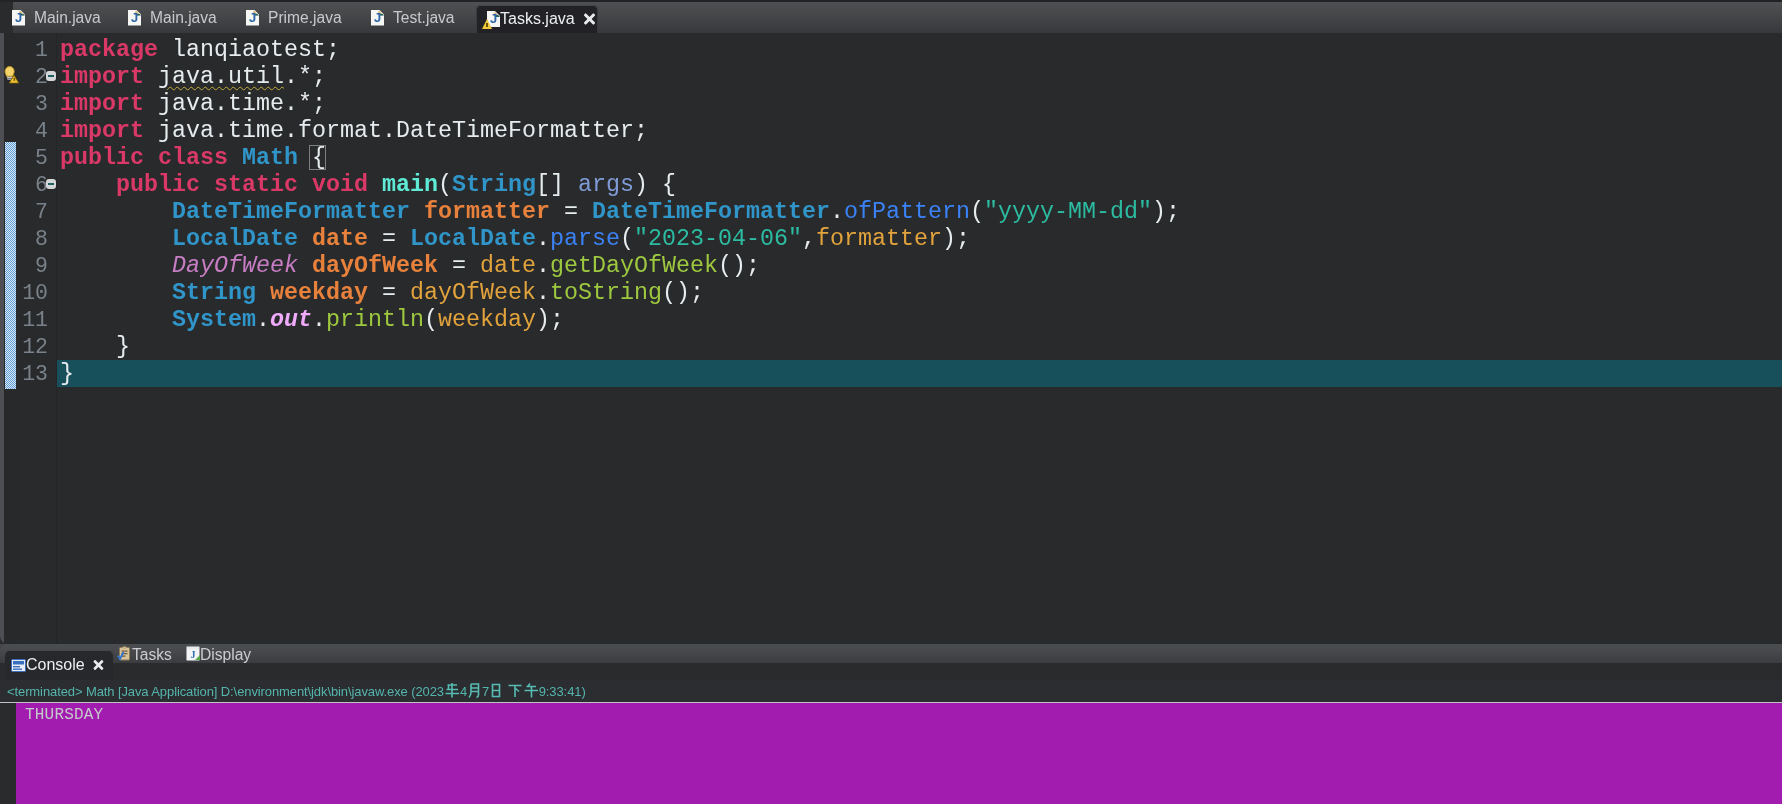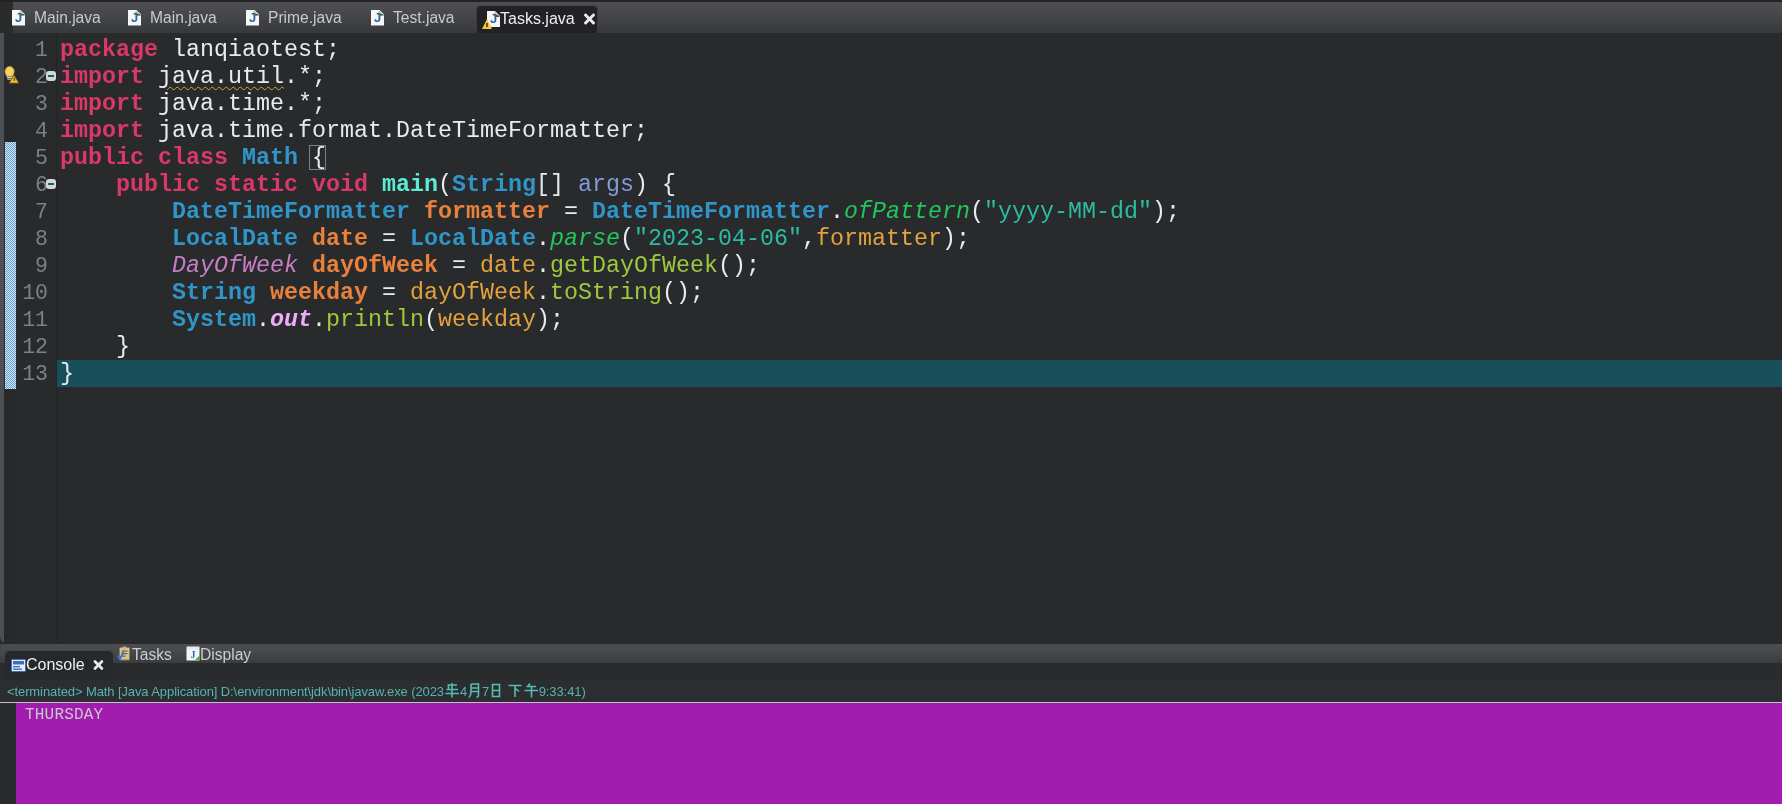--- a/index.html
+++ b/index.html
@@ -48,21 +48,21 @@
   #lnums{left:0px;top:4px;width:48px;text-align:right;color:#79828A;
      font:21.5px/27px "Liberation Mono",monospace;}
   .fold{position:absolute;width:10px;height:10px;background:#D4D6D8;border-radius:3px;}
   .fold:after{content:"";position:absolute;left:2px;top:4px;width:6px;height:2px;background:#1E6062;}
   #code{left:60px;top:4px;font:23.33px/27px "Liberation Mono",monospace;color:#E6ECEE;
      white-space:pre;letter-spacing:0;}
   .kw{color:#DA3968;font-weight:bold;}
   .cls{color:#3095C8;font-weight:bold;}
   .grn{color:#5eead4;font-weight:bold;}
   .mth{color:#9EC93F;}
-  .mthi{color:#22c55e;font-style:italic;}
+  .mthi{color:#3b82f6;}
   .str{color:#2CBCA2;}
   .dvar{color:#E8813C;font-weight:bold;}
   .uvar{color:#E2A33C;}
   .par{color:#809CD8;}
   .enm{color:#C77DC4;font-style:italic;}
   .out{color:#f0abfc;font-weight:bold;font-style:italic;}
   .sqg{text-decoration:underline;text-decoration-style:wavy;text-decoration-color:#C2AC3A;
        text-decoration-thickness:1px;text-underline-offset:3px;}
   #brbox{left:309px;top:112px;width:15px;height:23px;border:1px solid #7E7F81;}
   

